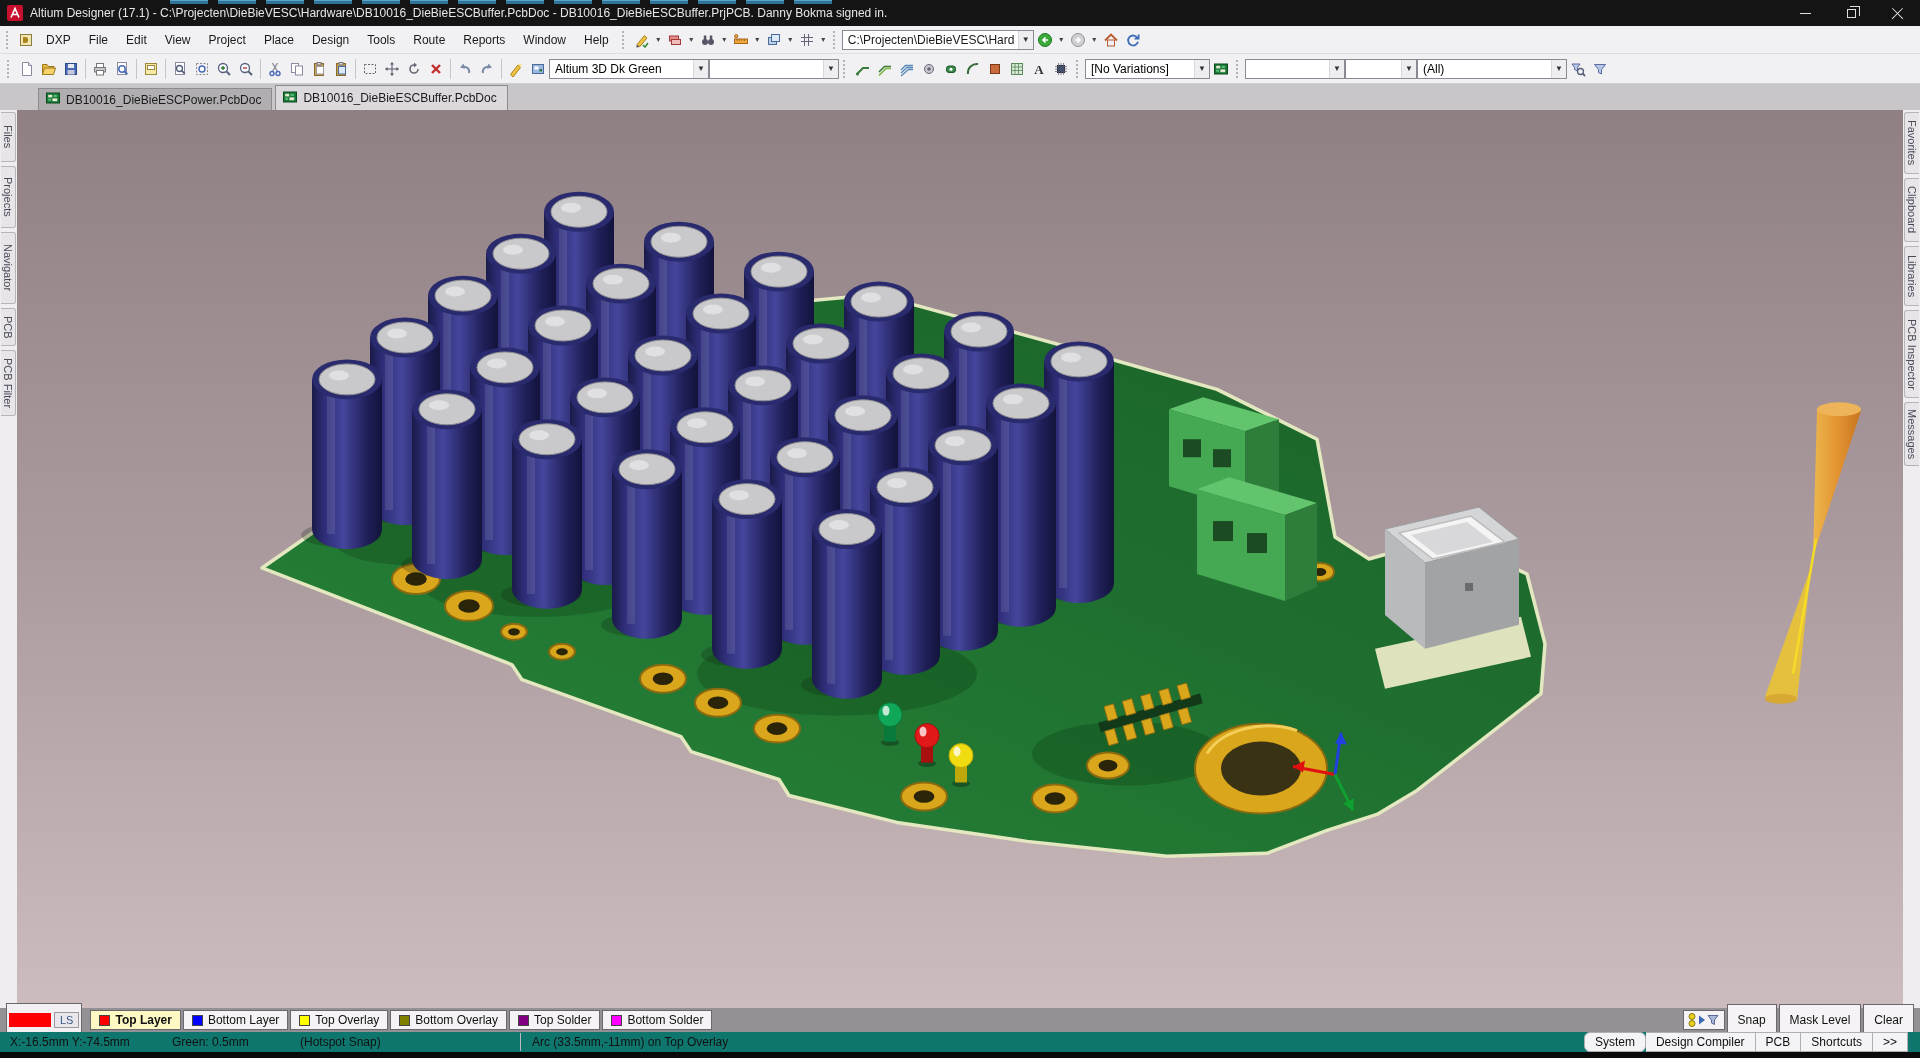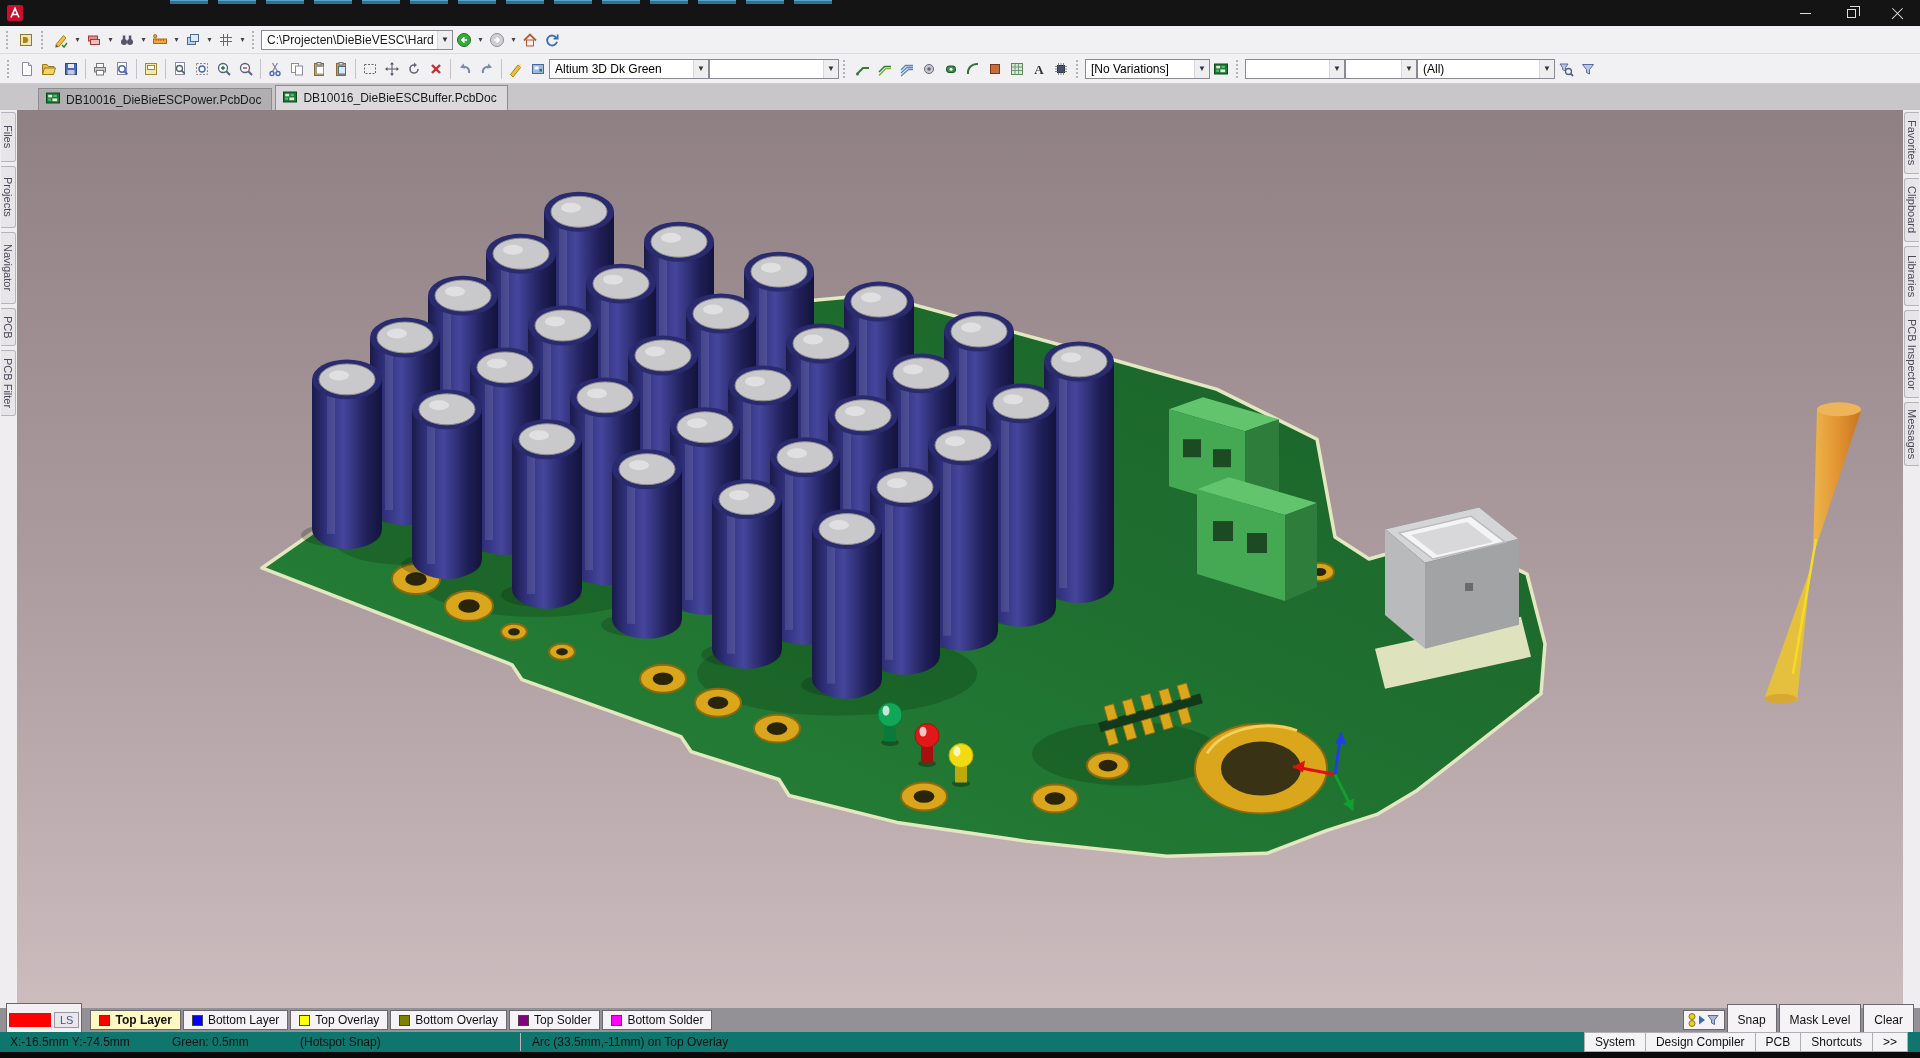--- a/index.html
+++ b/index.html
@@ -59,21 +59,21 @@
   .lb-spacer { flex:1; }
   .lb-icons { background:#f5f3f5; border:1px solid #6a686e; height:20px; display:flex; align-items:center; padding:0 3px; }
   .lb-btn { background:#f5f3f5; border:1px solid #6a686e; height:32px; padding:0 10px; display:flex; align-items:center; }
 
   
   .statusbar { top:1032px; height:20px; background:#0f766e; font-size:12px; color:#111; }
   .sb-item { position:absolute; top:3px; white-space:nowrap; }
   .sb-div { position:absolute; top:1px; width:1px; height:18px; background:#bab8bc; }
   .sb-buttons { position:absolute; right:12px; top:0; height:20px; display:flex; }
   .sb-btn { border:1px solid #b0aeb2; border-left:none; padding:0 10px; display:flex; align-items:center; background:#f4f3f5; }
-  .sb-btn:first-child { border-left:1px solid #b0aeb2; }
+  .sb-btn:first-child { border-left:1px solid #b0aeb2;border-radius:6px; }
   .bottomstrip { top:1052px; height:6px; background:#0a0a0a; }
 </style>
 </head>
 <body>
 
 <div class="abs titlebar">
   <div class="artifact-strip">
       <i style="left: 170px; width: 38px;"></i>
       <i style="left: 218px; width: 38px;"></i>
       <i style="left: 266px; width: 38px;"></i>
@@ -88,20 +88,21 @@
       <i style="left: 698px; width: 38px;"></i>
       <i style="left: 746px; width: 38px;"></i>
       <i style="left: 794px; width: 38px;"></i>
     </div>
   <span class="app-icon tbtn" style="width:16px;height:16px">
       <svg viewBox="0 0 16 16" width="16" height="16">
         <rect width="16" height="16" rx="2" fill="#c8102e"></rect>
         <path d="M4 12.5 L8 3.5 L12 12.5 M5.8 9.5 H10.2" stroke="#fff" stroke-width="1.6" fill="none"></path>
       </svg>
     </span>
+  <span class="title-text">Altium Designer (17.1) - C:\Projecten\DieBieVESC\Hardware\DB10016_DieBieESCBuffer.PcbDoc - DB10016_DieBieESCBuffer.PrjPCB. Danny Bokma signed in.</span>
   <div class="win-controls">
     <div class="win-btn">
         <span class="glyph-min"></span>
       </div>
     <div class="win-btn">
         <span class="glyph-restore"></span>
       </div>
     <div class="win-btn">
         <span class="glyph-close"></span>
       </div>
@@ -109,20 +110,34 @@
 </div>
 
 <div class="abs menubar">
   <span class="grip"></span>
   <span class="tbtn">
       <svg viewBox="0 0 16 16" width="16" height="16">
         <rect x="2.5" y="2.5" width="11" height="11" fill="#f2e6b0" stroke="#8a7a3a"></rect>
         <path d="M5 11 V5 h2.2 a3 3 0 0 1 0 6 Z" fill="#a8841a"></path>
       </svg>
     </span>
+  <span id="menu-items" style="display:flex">
+      <span class="menu-item">DXP</span>
+      <span class="menu-item">File</span>
+      <span class="menu-item">Edit</span>
+      <span class="menu-item">View</span>
+      <span class="menu-item">Project</span>
+      <span class="menu-item">Place</span>
+      <span class="menu-item">Design</span>
+      <span class="menu-item">Tools</span>
+      <span class="menu-item">Route</span>
+      <span class="menu-item">Reports</span>
+      <span class="menu-item">Window</span>
+      <span class="menu-item">Help</span>
+    </span>
   <span class="grip"></span>
   <span class="tbtn">
       <svg viewBox="0 0 16 16" width="16" height="16">
         <path d="M3 12.5 L10.5 3.5 L13 6 L5.5 15 Z" fill="#f0c040" stroke="#a8821a"></path>
         <path d="M3 12.5 L5.5 15 L2.2 15.6 Z" fill="#555"></path>
         <path d="M9 13 l2 2 l3 -4" stroke="#2a8a2a" stroke-width="1.5" fill="none"></path>
       </svg>
     </span>
     <span class="caret">▾</span>
   <span class="tbtn">
@@ -427,21 +442,21 @@
     </span>
   <span class="grip"></span>
   <span class="combo" style="width:100px">
     <span class="combo-text"></span>
     <span class="combo-arrow">▼</span>
   </span>
   <span class="combo" style="width:72px">
     <span class="combo-text"></span>
     <span class="combo-arrow">▼</span>
   </span>
-  <span class="combo" style="width:138px">
+  <span class="combo" style="width:150px">
     <span class="combo-text">(All)</span>
     <span class="combo-arrow">▼</span>
   </span>
   <span class="tbtn">
       <svg viewBox="0 0 16 16" width="16" height="16">
         <path d="M2 3 H10 L7.5 6.5 V10 L4.5 8.5 V6.5 Z" fill="#b8c8e8" stroke="#5a6a9a"></path>
         <circle cx="10.5" cy="10.5" r="3" fill="none" stroke="#55607a" stroke-width="1.3"></circle>
         <line x1="12.7" y1="12.7" x2="15" y2="15" stroke="#55607a" stroke-width="1.8"></line>
       </svg>
     </span>

